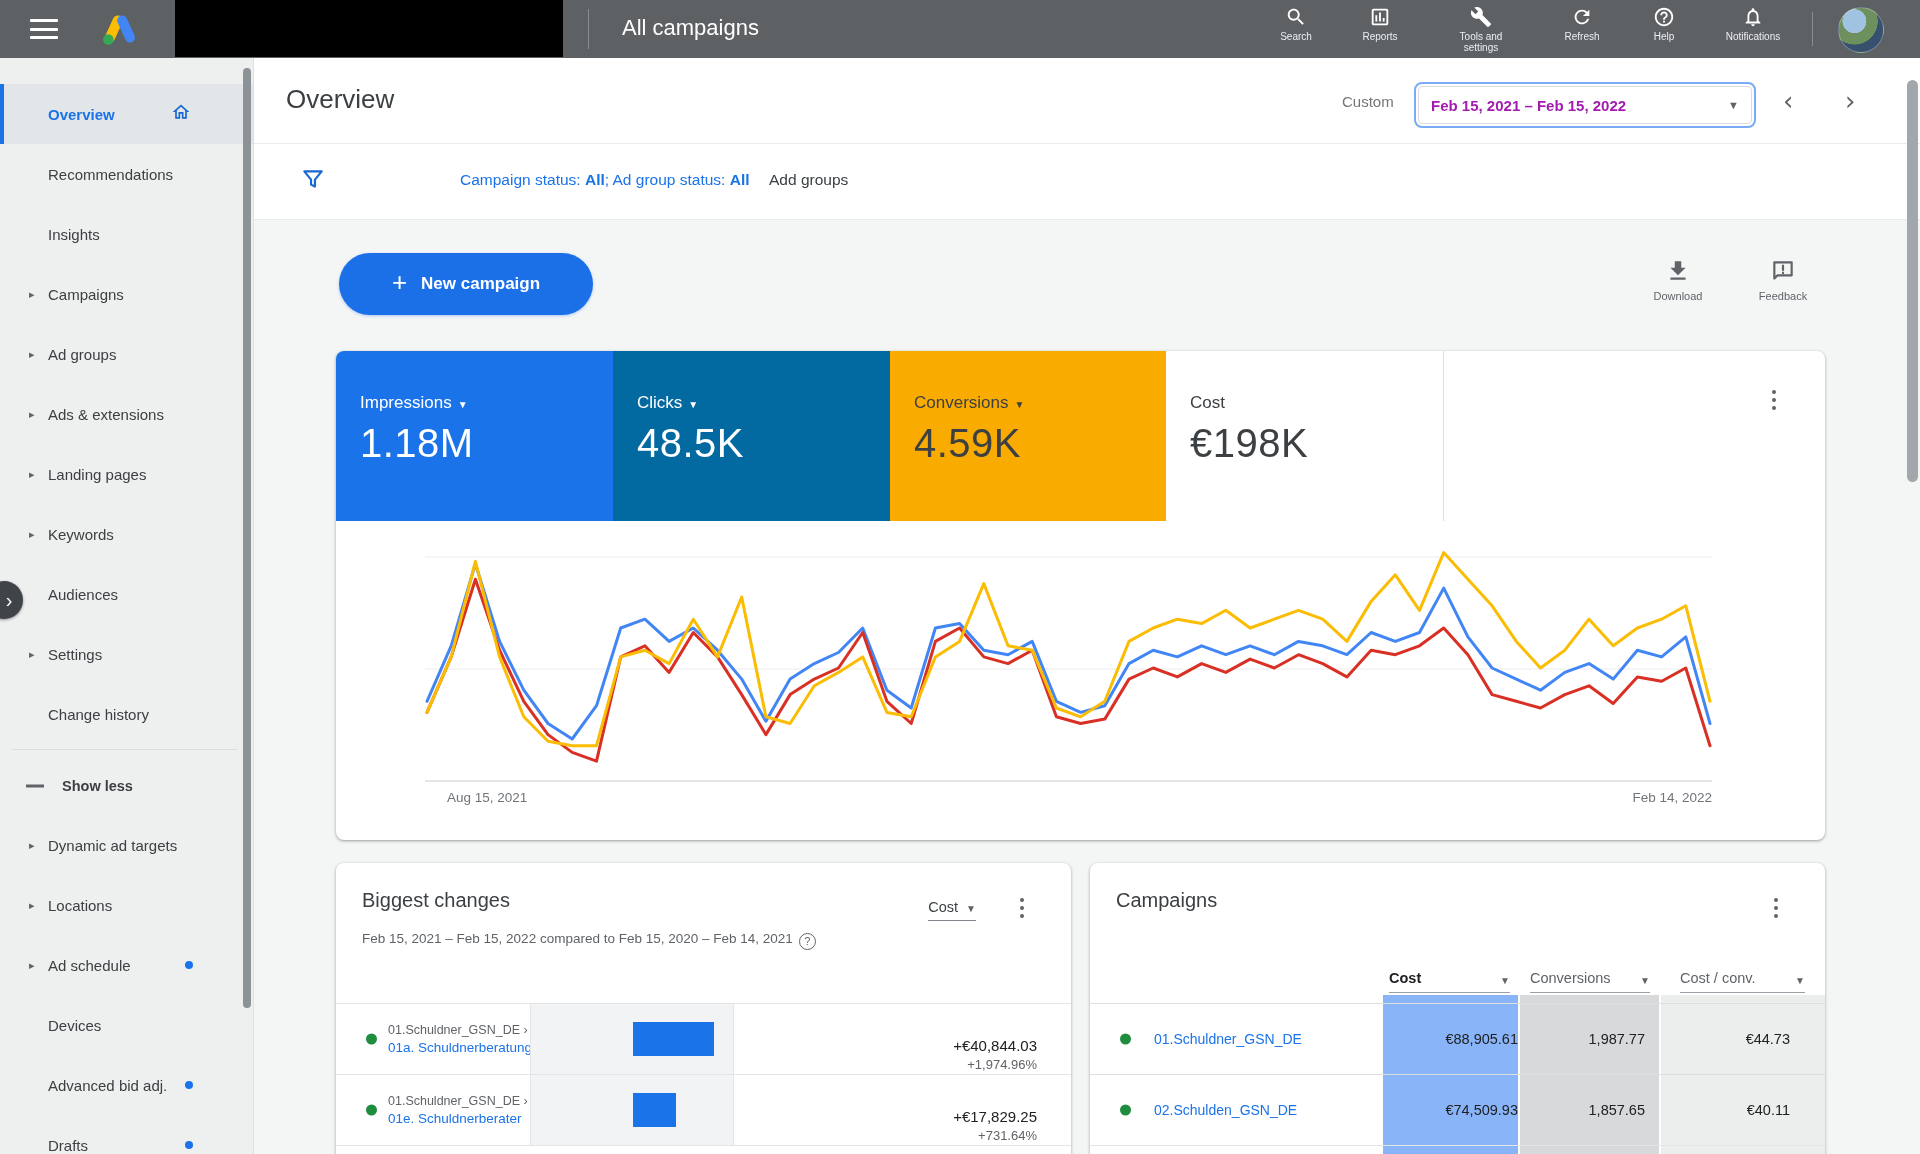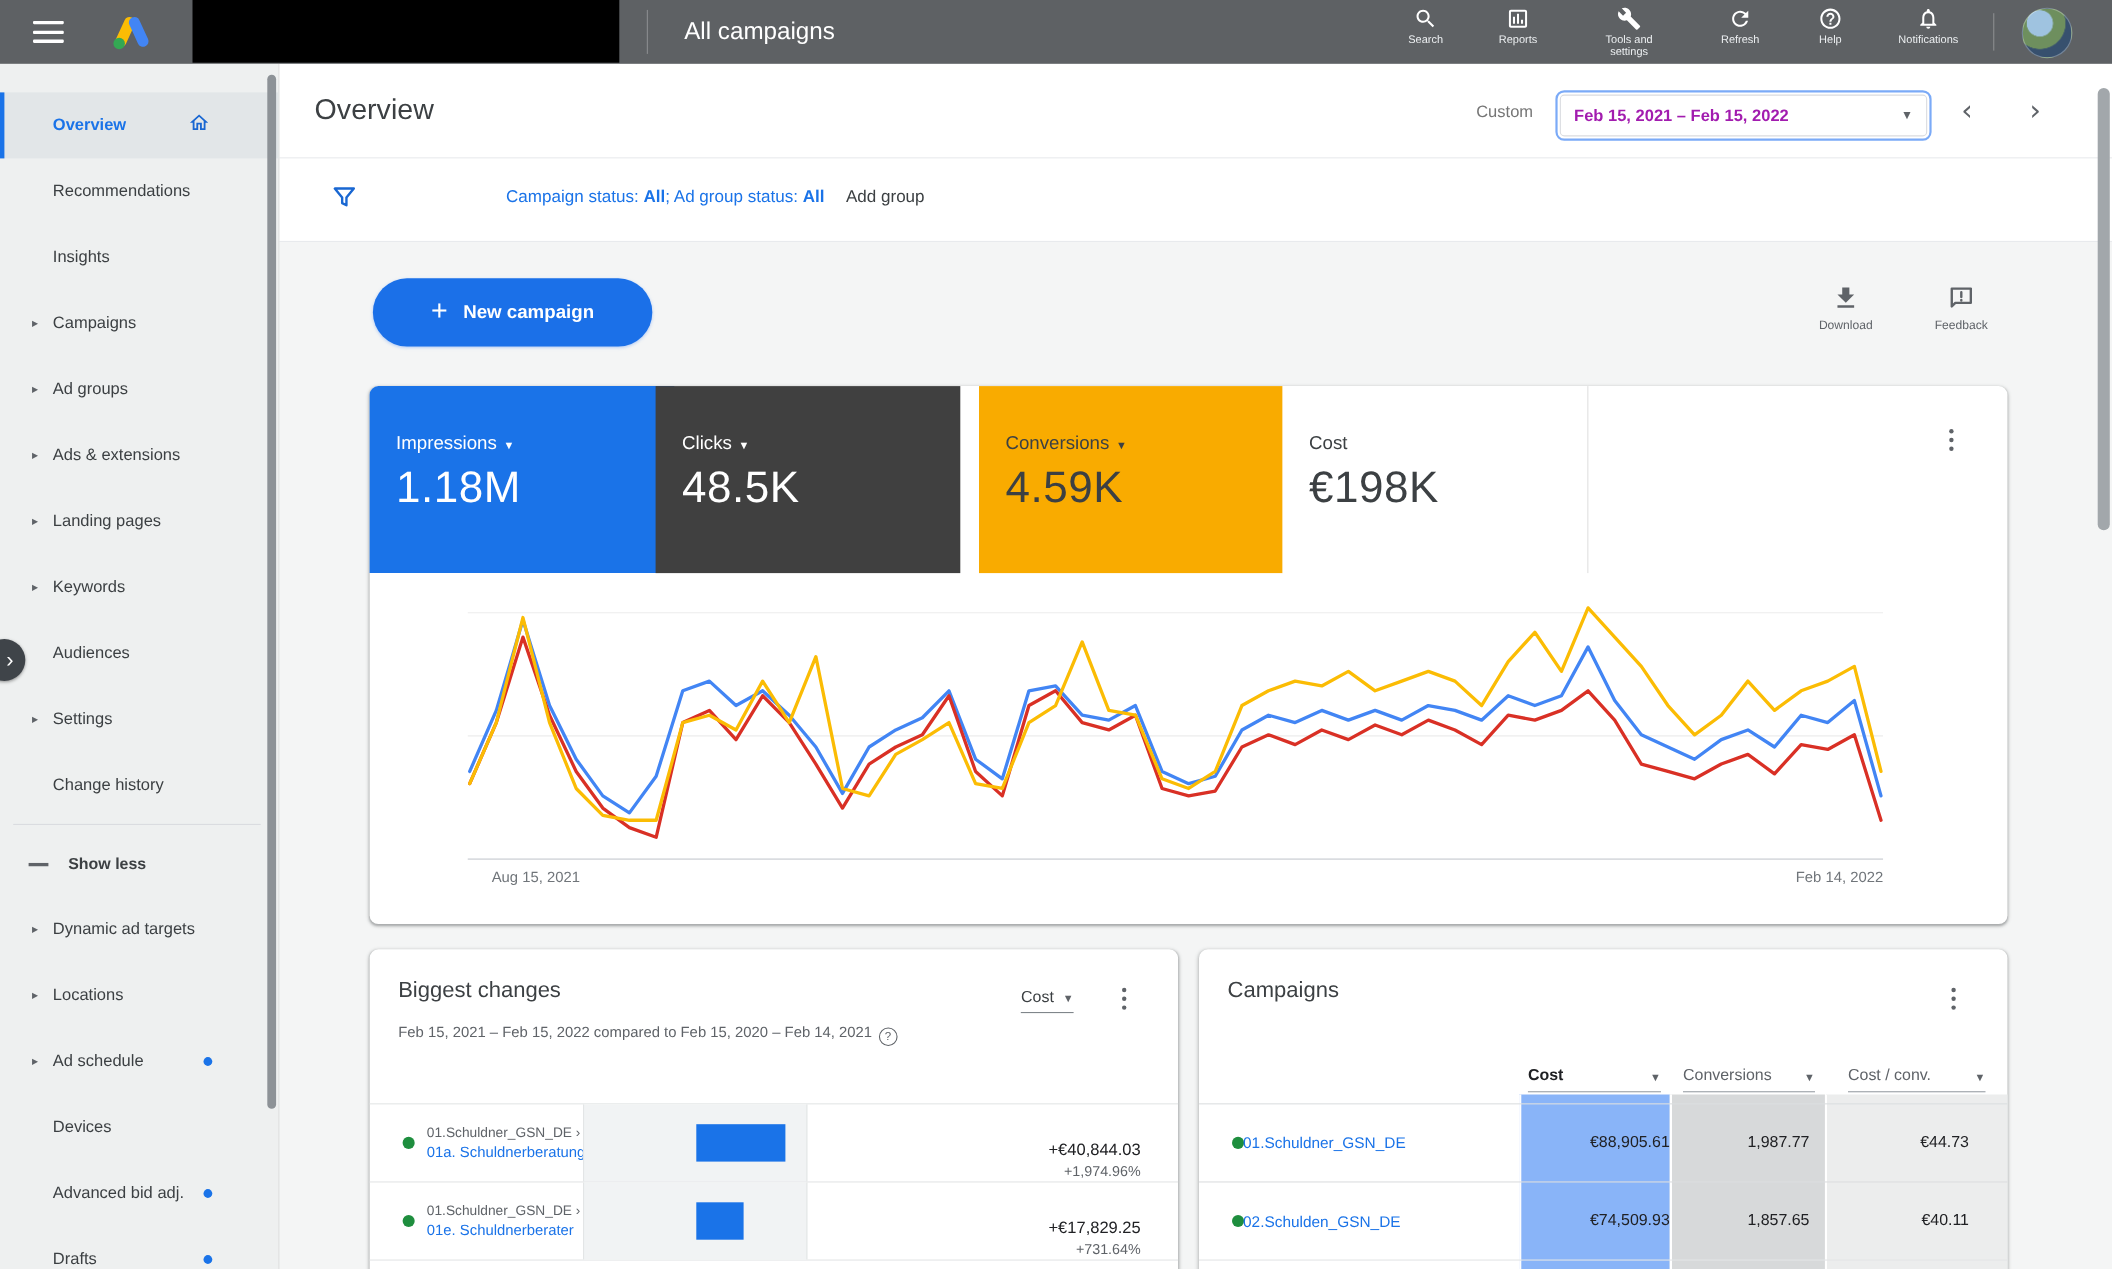--- a/index.html
+++ b/index.html
@@ -66,21 +66,21 @@
   .mini-label{font-size:11px;margin-top:6px;display:block;color:#5f6368}
   .card{position:absolute;background:#fff;border-radius:8px;
         box-shadow:0 1px 2px rgba(60,64,67,.3),0 1px 3px 1px rgba(60,64,67,.15)}
   
   .overview-card{left:83px;top:133px;width:1489px;height:489px}
   .score{position:absolute;top:0;height:170px;cursor:pointer}
   .score .sc-label{position:absolute;left:24px;top:42px;font-size:17px}
   .sc-caret{font-size:10px;margin-left:6px}
   .score .sc-value{position:absolute;left:24px;top:70px;font-size:40px;letter-spacing:.5px}
   .score0{left:0;width:277px;background:#1a73e8;color:#fff;border-top-left-radius:8px}
-  .score1{left:260px;width:277px;background:#404040;color:#fff}
+  .score1{left:277px;width:277px;background:#0369a1;color:#fff}
   .score2{left:554px;width:276px;background:#f9ab00;color:#3c4043}
   .score3{left:830px;width:277px;background:#fff;color:#3c4043;border-right:1px solid #e0e0e0}
   .kebab{width:18px;height:26px;display:flex;flex-direction:column;align-items:center;justify-content:center;gap:4px;cursor:pointer}
   .kebab i{width:4px;height:4px;border-radius:50%;background:#5f6368}
   .ov-kebab{position:absolute;right:42px;top:36px}
   
   .chart-wrap{position:absolute;left:89px;top:194px;width:1287px}
   .chart-wrap svg{display:block}
   .x-labels{display:flex;justify-content:space-between;padding:8px 0 0 22px;font-size:13.5px;color:#70757a}
   
@@ -116,21 +116,21 @@
   .cmp-h-cost{left:299px;width:121px;font-weight:700;color:#202124}
   .cmp-h-conv{left:440px;width:120px;color:#5f6368}
   .cmp-h-cpc{left:590px;width:125px;color:#5f6368}
   .cmp-colbg{position:absolute;top:132px;bottom:0;border-left:2px solid #fff;box-sizing:border-box}
   .colbg-cost{left:291px;width:137px;background:#89b4f8;border-bottom-left-radius:0}
   .colbg-conv{left:428px;width:141px;background:#d7d9da}
   .colbg-cpc{left:569px;width:166px;background:#eceded;border-bottom-right-radius:8px}
   .cmp-table{position:absolute;left:0;top:140px;width:735px}
   .cmp-row{position:relative;height:70px;border-top:1px solid #dcdee0;display:flex;align-items:center}
   .cmp-name{width:291px;position:relative;height:100%}
-  .cmp-link{position:absolute;left:40px;top:50%;transform:translateY(-50%);font-size:14px;color:#1a73e8;cursor:pointer;white-space:nowrap}
+  .cmp-link{position:absolute;left:64px;top:50%;transform:translateY(-50%);font-size:14px;color:#1a73e8;cursor:pointer;white-space:nowrap}
   .cmp-val{font-size:14.5px;color:#202124;text-align:right;box-sizing:border-box}
   .val-cost{width:137px;}
   .val-conv{width:141px;padding-right:14px}
   .val-cpc{width:166px;padding-right:35px}
   
   .page-scroll{position:absolute;right:2px;top:80px;width:11px;height:402px;background:#a2a7ab;border-radius:6px;z-index:50}
 </style>
 </head>
 <body>
 
@@ -285,21 +285,21 @@
   <div class="funnel">
     <svg width="26" height="26" viewBox="0 0 24 24" fill="none" stroke="#1967d2" stroke-width="2" stroke-linejoin="round">
         <path d="M4 5h16l-6.2 7.6V19l-3.6-1.8v-4.6L4 5z"></path>
       </svg>
   </div>
   <div class="filter-text">
     <span>Campaign status:</span>
     <b>All</b><span>; Ad group status:</span>
     <b>All</b>
   </div>
-  <div class="add-filter">Add group</div>
+  <div class="add-filter">Add groups</div>
 </div>
 
 <div class="content">
 
   <button class="new-campaign">
     <span class="plus-glyph">+</span>
     <span>New campaign</span>
   </button>
 
   <div class="mini-action" style="left:1380px">

